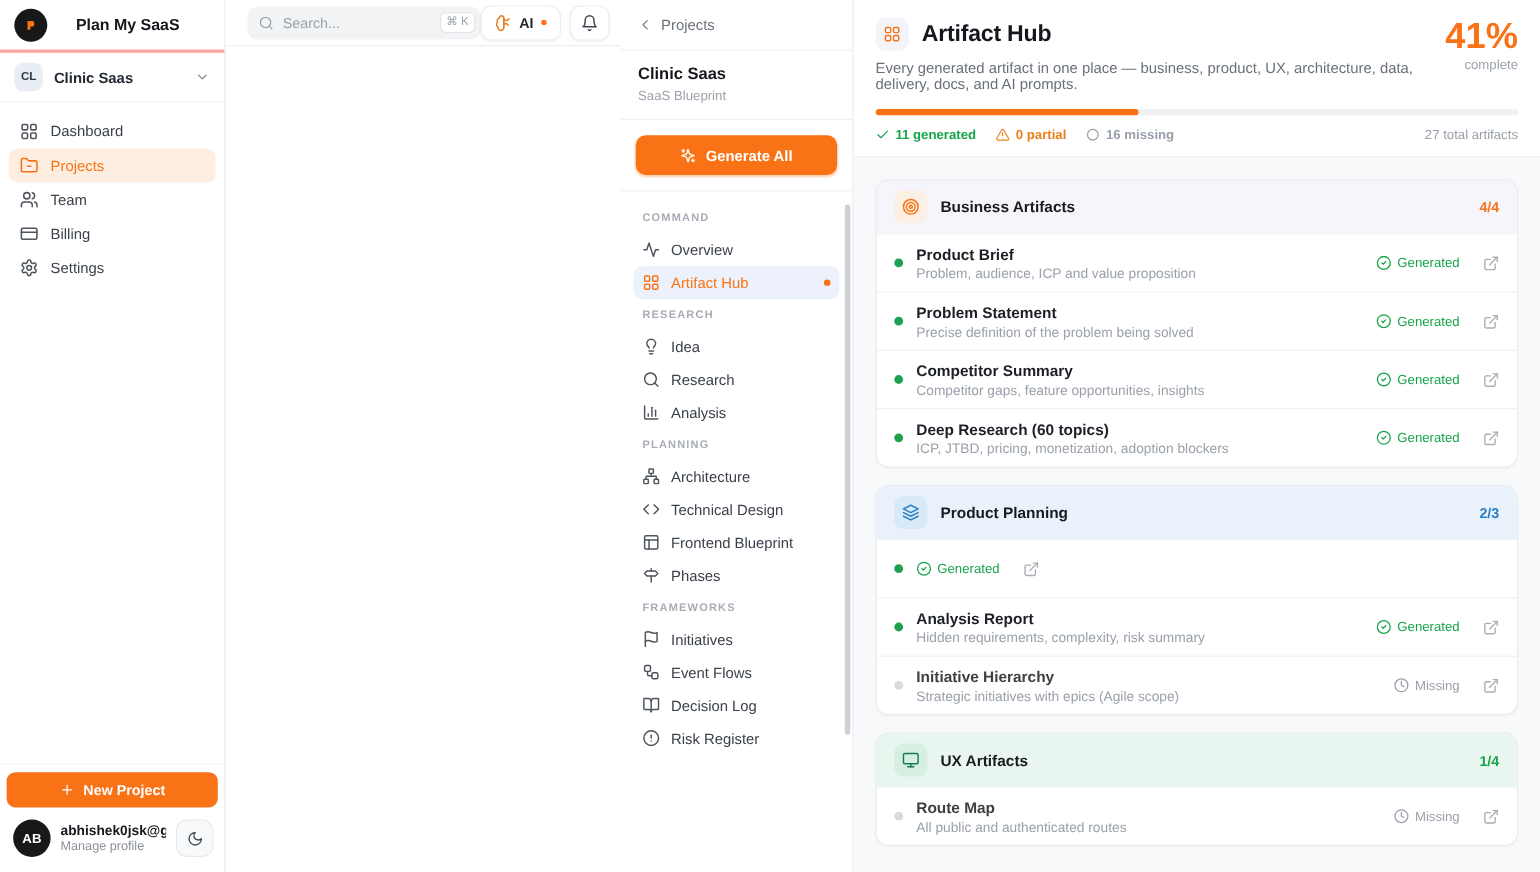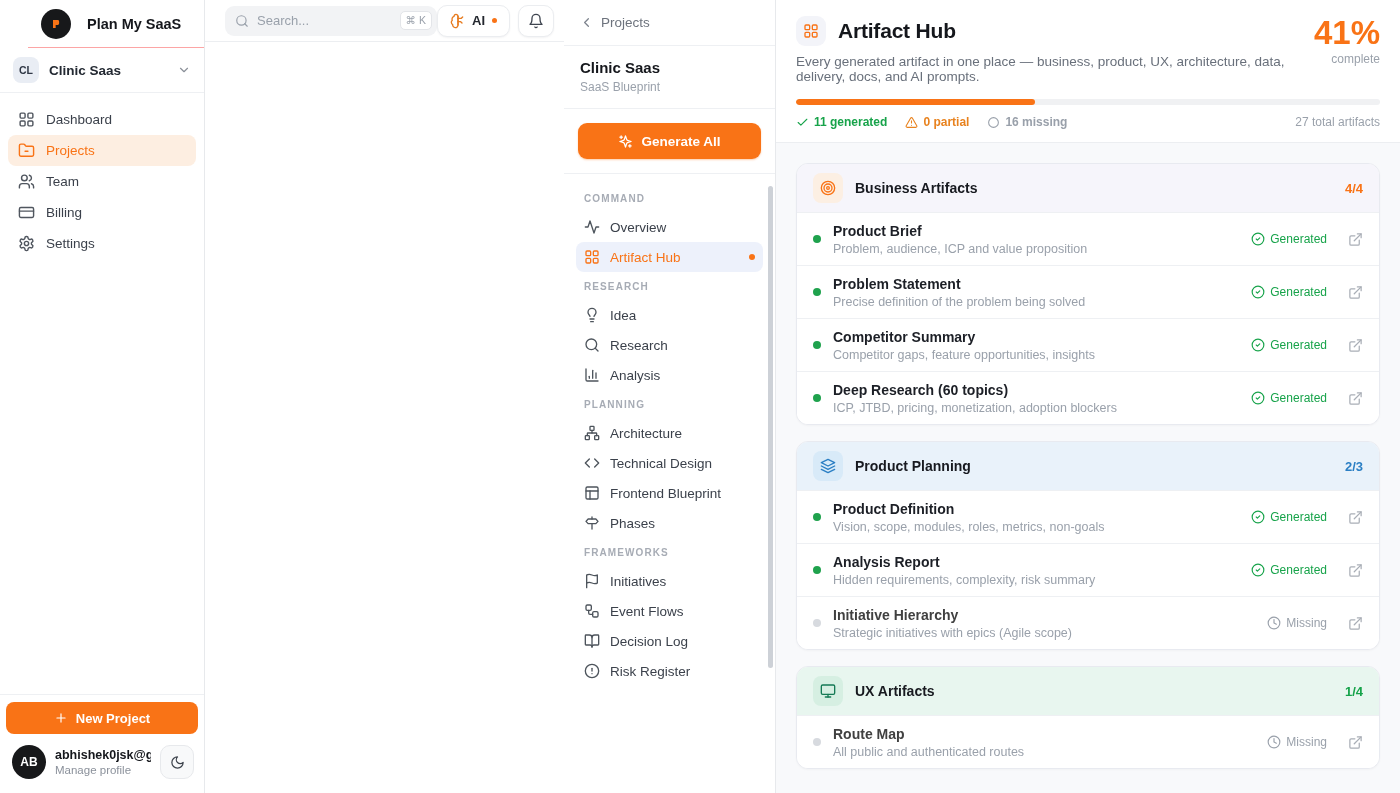--- a/index.html
+++ b/index.html
@@ -4,21 +4,21 @@
 <style>
   * { box-sizing: border-box; margin: 0; padding: 0; }
   html,body { width:1400px; height:793px; overflow:hidden; }
   body { font-family:"Liberation Sans","DejaVu Sans",sans-serif; background:#fff; color:#171a20; }
   #app { display:flex; width:100%; height:100%; }
   .ic { display:inline-flex; width:16px; height:16px; flex:none; align-items:center; justify-content:center; }
   .ic svg { width:100%; height:100%; }
 
   
   .sb1 { width:205px; flex:none; border-right:1px solid #e7e9ec; display:flex; flex-direction:column; background:#fff; }
-  .brand-row { height:48px; flex:none; display:flex; align-items:center; gap:16px; padding:0 13px; border-bottom:1px solid #fca5a5;margin-left:28px; }
+  .brand-row { height:48px; flex:none; display:flex; align-items:center; gap:26px; padding:0 13px; border-bottom:3px solid #fca5a5; }
   .logo-circle { width:30px; height:30px; border-radius:50%; background:#17181a; display:flex; align-items:center; justify-content:center; flex:none; }
   .logo-circle .ic { width:16px; height:16px; }
   .brand-name { font-size:14.5px; font-weight:700; color:#15171c; }
   .ws-row { height:45px; flex:none; display:flex; align-items:center; gap:10px; padding:0 13px; border-bottom:1px solid #eef0f3; cursor:pointer; }
   .ws-badge { width:26px; height:26px; border-radius:8px; background:#e9edf4; display:flex; align-items:center; justify-content:center; font-size:10.5px; font-weight:700; color:#303846; }
   .ws-name { flex:1; font-size:13.5px; font-weight:600; color:#232932; }
   .ws-row .ic { width:14px; height:14px; color:#8b9099; }
   .nav { padding:11px 8px 0; display:flex; flex-direction:column; }
   .nav-item { height:31px; display:flex; align-items:center; gap:11px; padding:0 10px; border-radius:8px; font-size:13.5px; font-weight:500; color:#3b414b; cursor:pointer; }
   .nav-item .ic { width:17px; height:17px; color:#50565f; }
@@ -669,24 +669,20 @@
                     </svg>
                   </span>
                 </div>
                 <div class="sec-title">Product Planning</div>
                 <div class="sec-count">2/3</div>
               </div>
               <div>
 
                   <div class="art-row generated">
                     <span class="art-dot"></span>
-                    <div class="art-text">
-                      <div class="art-title">Product Definition</div>
-                      <div class="art-desc">Vision, scope, modules, roles, metrics, non-goals</div>
-                    </div>
                     <span class="art-status">
                       <span class="ic">
                       <svg viewBox="0 0 24 24" fill="none" stroke="currentColor" stroke-width="2" stroke-linecap="round" stroke-linejoin="round">
                         <circle cx="12" cy="12" r="10"></circle>
                         <path d="m9 12 2 2 4-4"></path>
                       </svg>
                     </span>
                       <span>Generated</span>
                     </span>
                     <span class="ic ext-link">

